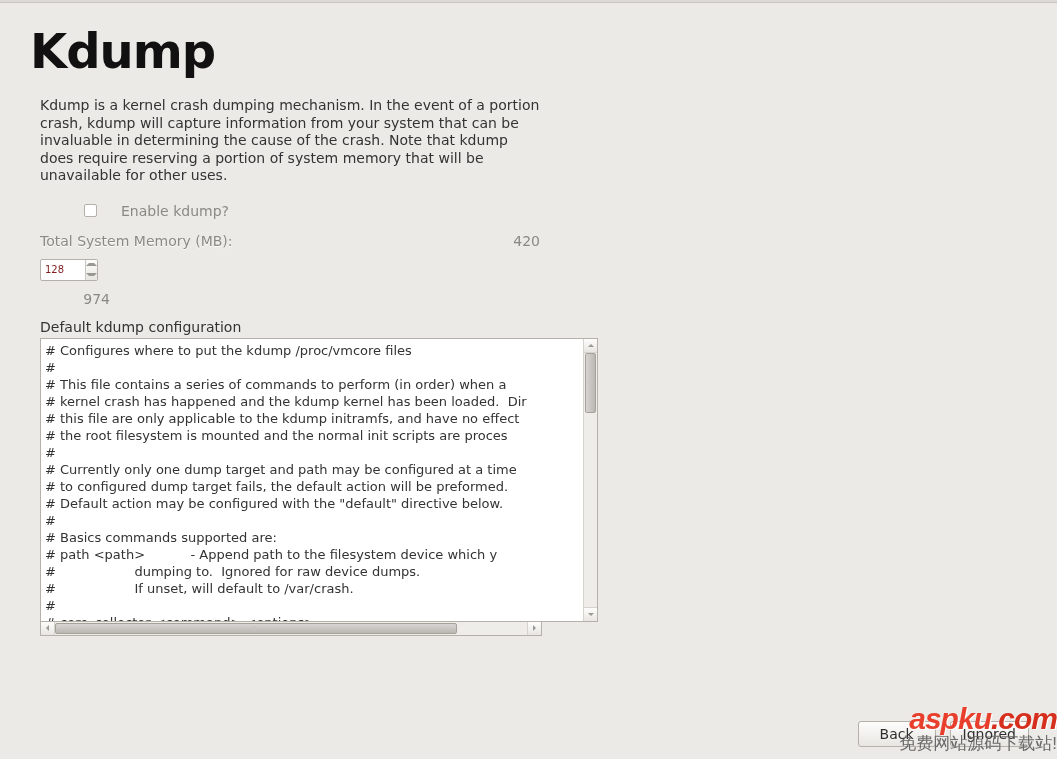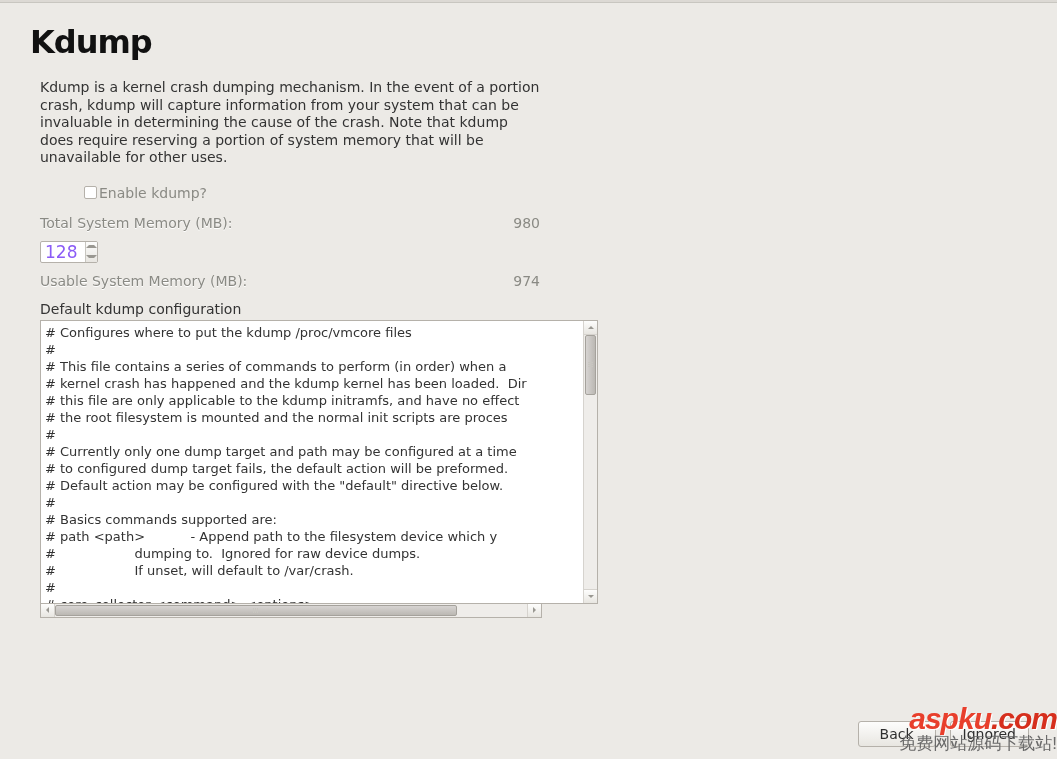--- a/index.html
+++ b/index.html
@@ -14,60 +14,60 @@
     position:relative;
   }
   .topbar { height:3px; background:#dcd9d4; border-bottom:1px solid #c8c6c0; }
   .page {
     padding:20px 30px 0 30px;
   }
   h1.title {
     margin:0 0 18px 0;
     font-family:"DejaVu Sans","Liberation Sans",sans-serif;
     font-weight:bold;
-    font-size:32px;
+    font-size:48px;
     letter-spacing:-1px;
     color:#111;
   }
   .desc {
     margin-left:10px;
     max-width:500px;
     line-height:1.25;
     color:#333;
     margin-bottom:18px;
   }
   .form-area { margin-left:10px; width:500px; }
   .row {
     display:flex; align-items:flex-end;
     margin-bottom:10px;
     color:#8a8a84;
   }
   .label { flex:1; text-shadow:0 1px 0 #fff; }
   .value { width:70px; text-align:right; color:#8a8a84; }
   .checkbox-row {
-    display:flex; align-items:center; gap:2px;
+    display:flex; align-items:center; gap:24px;
     margin-bottom:14px;
     margin-left:0px;
     color:#8a8a84;
     padding-left:44px;
   }
   .checkbox {
     width:13px; height:13px;
     border:1px solid #b5b1aa;
     background:#fff;
     border-radius:2px;
   }
   .spin-wrap {
     display:flex; width:58px; height:22px;
     border:1px solid #b5b1aa; border-radius:2px;
     background:#fff;
     overflow:hidden;
   }
   .spin-value {
-    flex:1; padding:4px 4px; color:#8b5cf6; font-size:17px;
+    flex:1; padding:4px 4px; color:#7f1d1d; font-size:10px;
     display:flex; align-items:center;
   }
   .spin-btns {
     width:12px; display:flex; flex-direction:column;
     border-left:1px solid #c8c6c0;
     background:linear-gradient(#fdfdfc,#e8e6e1);
   }
   .spin-btns div {
     flex:1; display:flex; align-items:center; justify-content:center;
   }
@@ -189,39 +189,38 @@
   <div class="desc">Kdump is a kernel crash dumping mechanism. In the event of a portion crash, kdump will capture information from your system that can be invaluable in determining the cause of the crash. Note that kdump does require reserving a portion of system memory that will be unavailable for other uses.</div>
 
   <div class="form-area">
     <div class="checkbox-row">
       <div class="checkbox"></div>
       <span>Enable kdump?</span>
     </div>
 
     <div class="row">
       <span class="label">Total System Memory (MB):</span>
-      <span class="value">980</span>
+      <span class="value">420</span>
     </div>
 
     <div class="row">
       <div class="spin-wrap">
         <div class="spin-value">128</div>
         <div class="spin-btns">
           <div>
               <div class="tri-up"></div>
             </div>
           <div>
               <div class="tri-down"></div>
             </div>
         </div>
       </div>
     </div>
 
     <div class="row">
-      <span class="label">Usable System Memory (MB):</span>
       <span class="value">974</span>
     </div>
 
     <div class="adv-label">Default kdump configuration</div>
 
     <div class="editor-outer">
       <div class="editor-box">
         <div class="editor-content"># Configures where to put the kdump /proc/vmcore files
 #
 # This file contains a series of commands to perform (in order) when a

